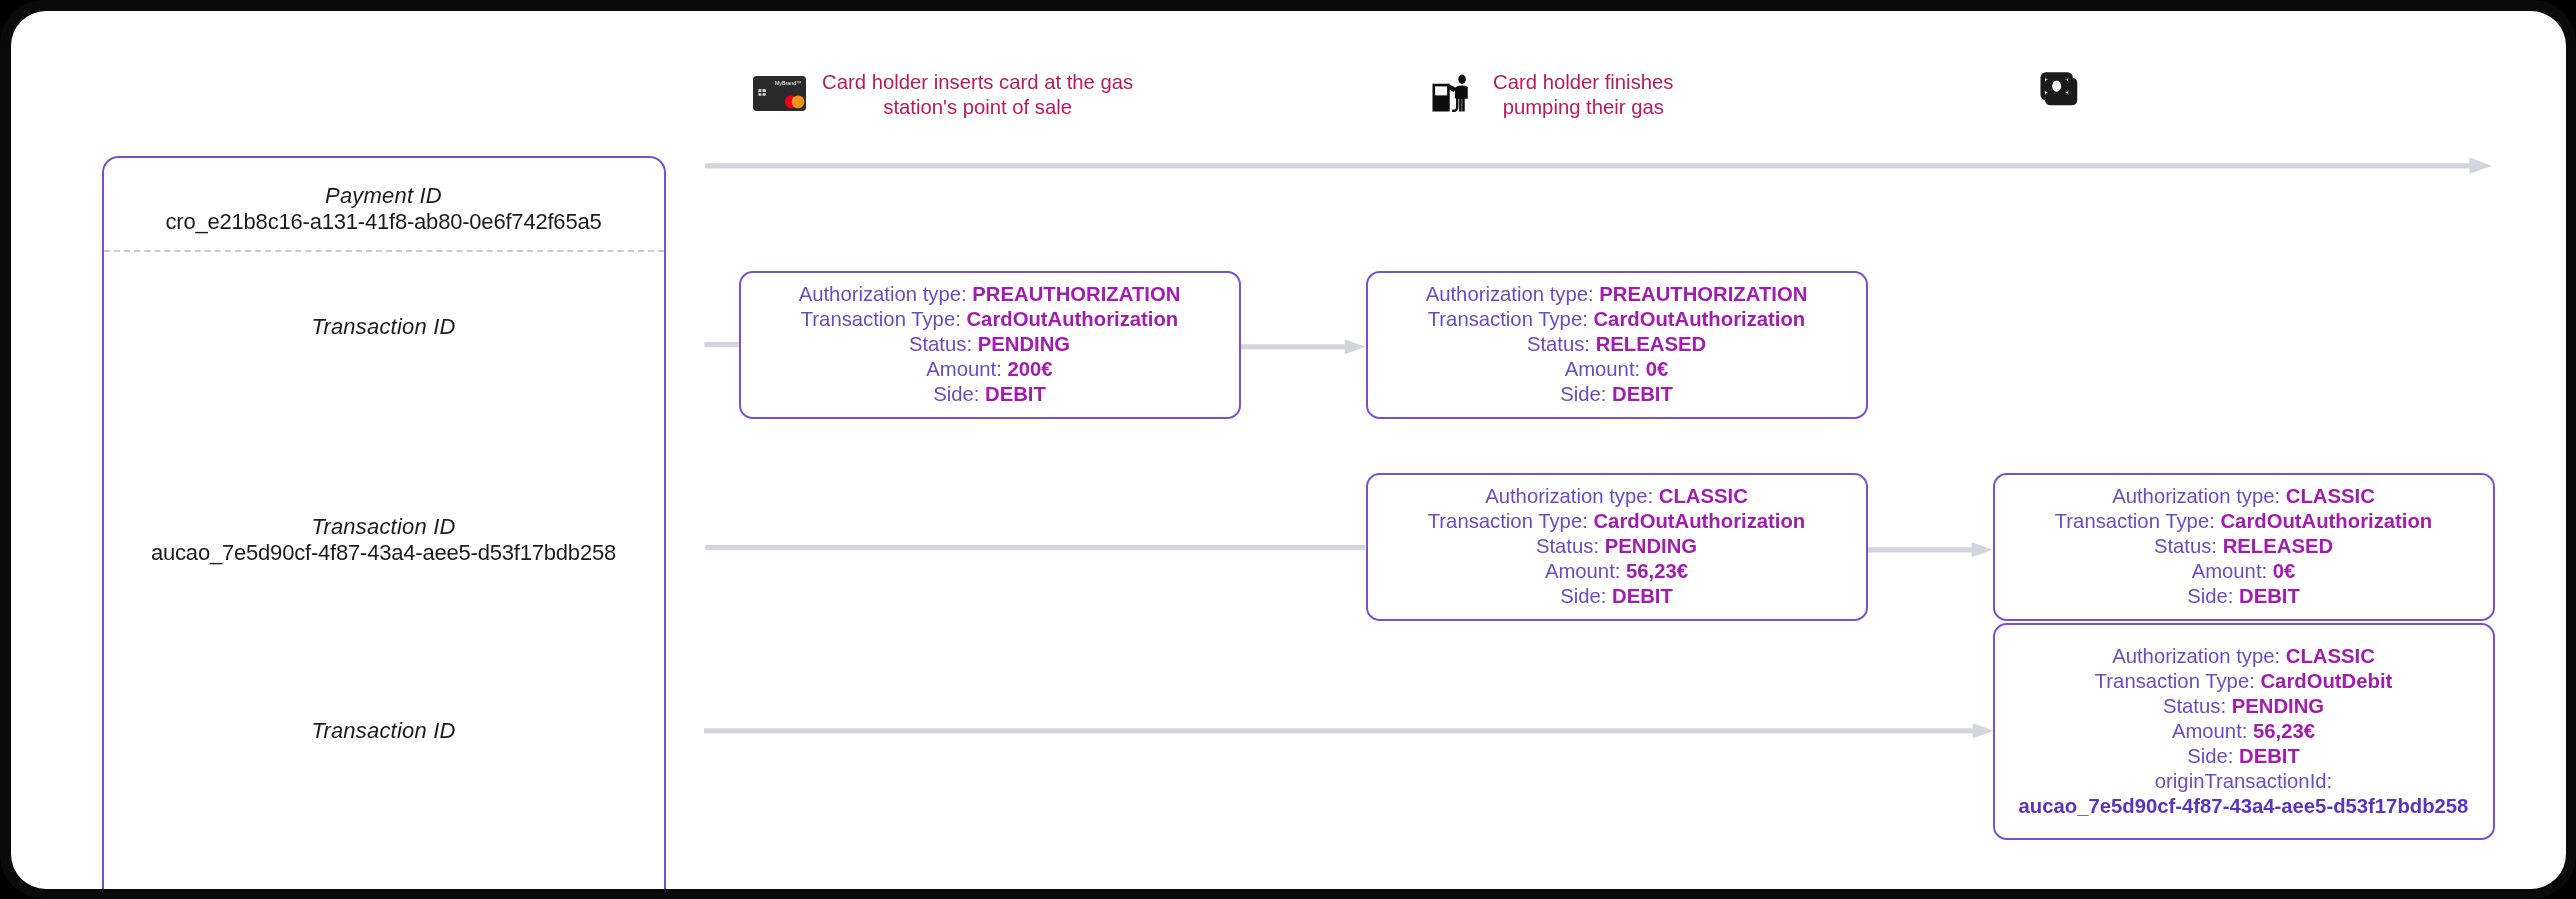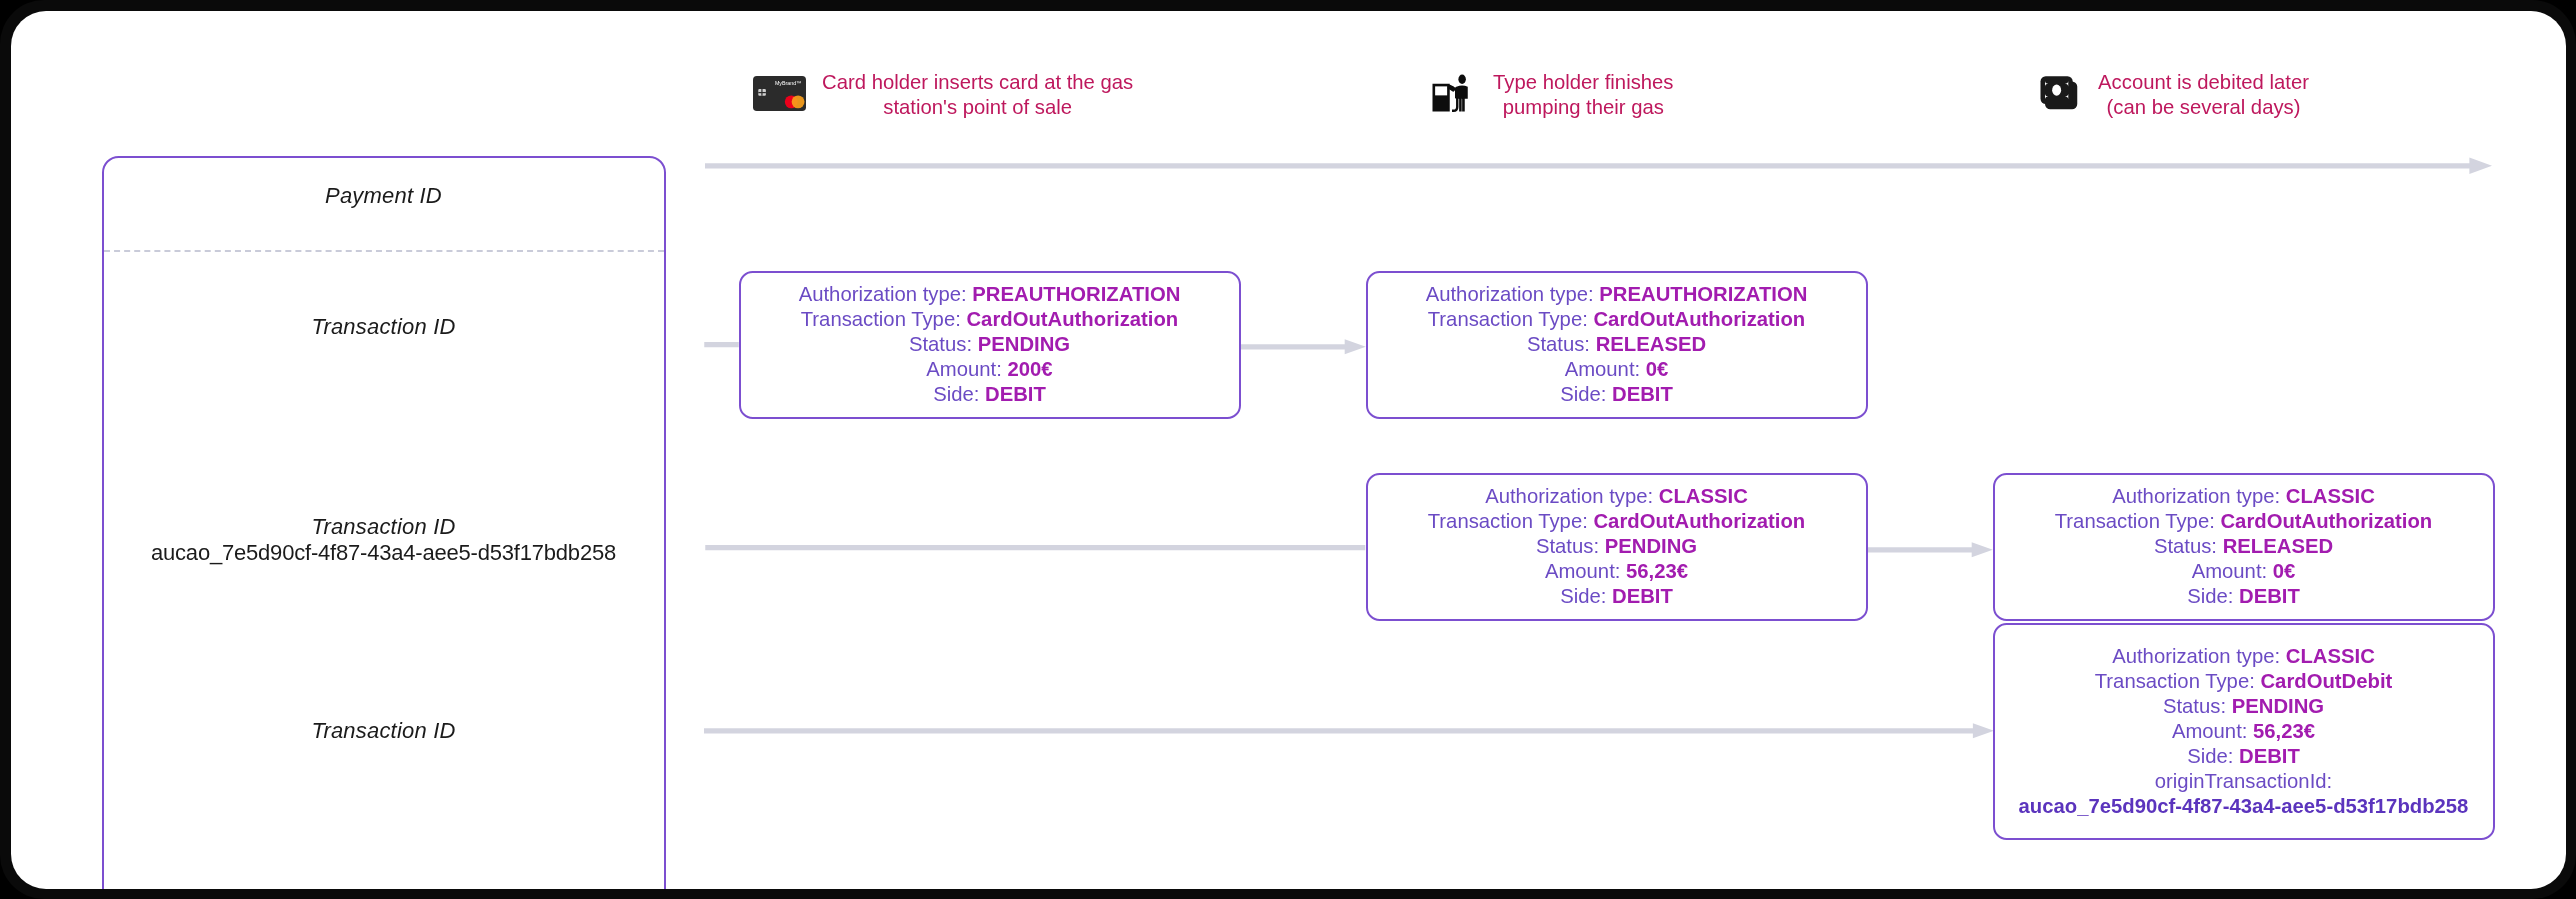--- a/index.html
+++ b/index.html
@@ -142,20 +142,21 @@
 </head>
 <body>
 
 <div id="frame">
   <div id="page">
 
     <div id="payment-panel">
 
       <div class="panel-block" id="payment-block">
         <div class="panel-label">Payment ID</div>
+        <div class="panel-value">cro_e21b8c16-a131-41f8-ab80-0e6f742f65a5</div>
       </div>
 
       <div id="divider"></div>
 
       <div class="panel-block" id="txn-block-1">
         <div class="panel-label">Transaction ID</div>
       </div>
 
       <div class="panel-block" id="txn-block-2">
         <div class="panel-label">Transaction ID</div>
@@ -192,38 +193,36 @@
 
           <path d="M26 16 q10 3 10 14 v14 q0 5 -5 5 h-2" fill="none" stroke="#0d0d0d" stroke-width="3.2"></path>
 
           <path d="M25 14 l8 5 l-2 5 l-8 -5 z" fill="#0d0d0d"></path>
 
           <ellipse cx="42.5" cy="7" rx="5" ry="6.3" fill="#0d0d0d"></ellipse>
           <path d="M35 17 q7.5 -3.5 15 0 v16 h-4 v17 h-3.5 v-17 h-0.6 v17 h-3.4 v-17 h-3.5 z" fill="#0d0d0d"></path>
           <rect x="33" y="17" width="4" height="16" rx="2" fill="#0d0d0d"></rect>
         </svg>
       </span>
-      <span class="step-caption">Type holder finishes
+      <span class="step-caption">Card holder finishes
 pumping their gas</span>
     </div>
 
     <div class="timeline-step" id="step-3">
       <span class="step-icon">
         <svg width="44" height="39" viewBox="0 0 58 52">
           <rect x="9" y="10" width="43" height="37" rx="7" fill="#1a1a1a"></rect>
           <rect x="3" y="3" width="43" height="37" rx="7" fill="#1a1a1a"></rect>
           <ellipse cx="24.5" cy="21.5" rx="6" ry="7.5" fill="#ffffff"></ellipse>
           <path d="M9 9 q0 4 4.5 4 q-4.5 0 -4.5 4 z" fill="#ffffff"></path>
           <path d="M40 9 q0 4 -4.5 4 q4.5 0 4.5 4 z" fill="#ffffff"></path>
           <path d="M9 34 q0 -4 4.5 -4 q-4.5 0 -4.5 -4 z" fill="#ffffff"></path>
           <path d="M40 34 q0 -4 -4.5 -4 q4.5 0 4.5 -4 z" fill="#ffffff"></path>
         </svg>
       </span>
-      <span class="step-caption">Account is debited later
-(can be several days)</span>
     </div>
 
     <svg id="timeline-axis" viewBox="0 0 2372 26" width="1787" height="19.6">
       <line x1="0" y1="13" x2="2345" y2="13" stroke="#d3d4df" stroke-width="7"></line>
       <path d="M2342 2 L2372 13 L2342 24 Z" fill="#d3d4df"></path>
     </svg>
 
     <svg class="connector" style="left:693px; top:326px; width:38px; height:15px;" viewBox="0 0 50 20" width="38" height="15">
       <line x1="0" y1="10" x2="46" y2="10" stroke="#d3d4df" stroke-width="7"></line>
     </svg>

